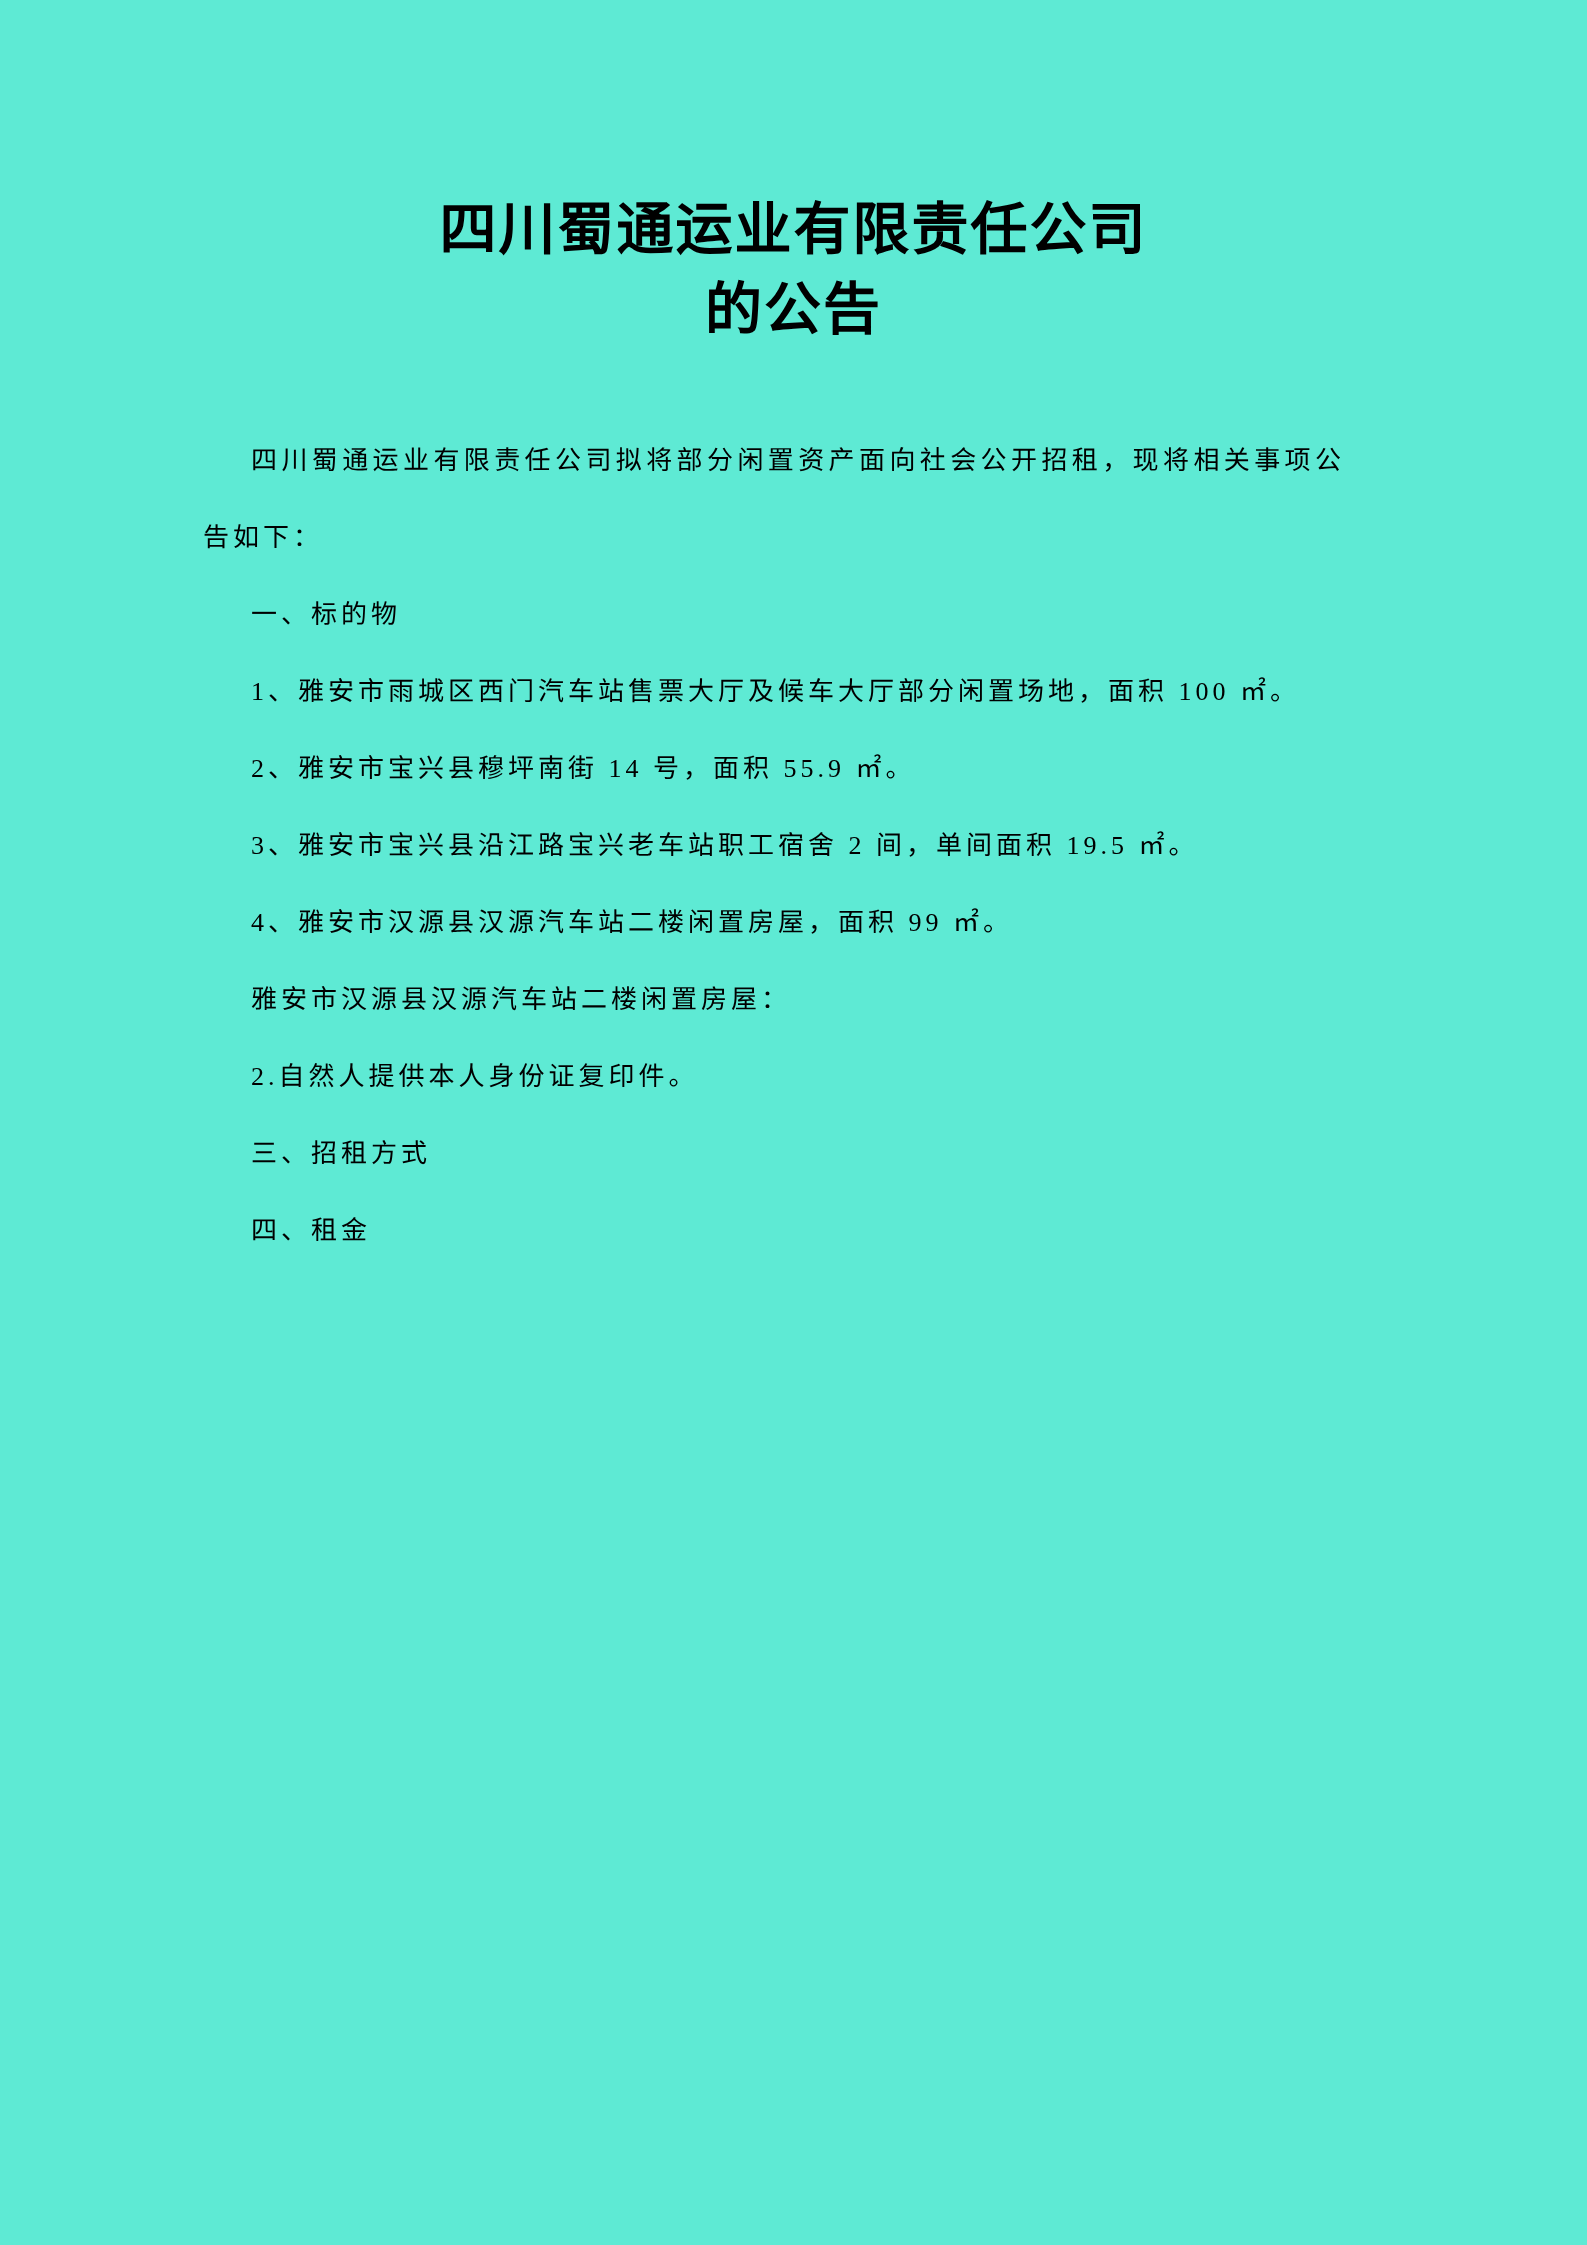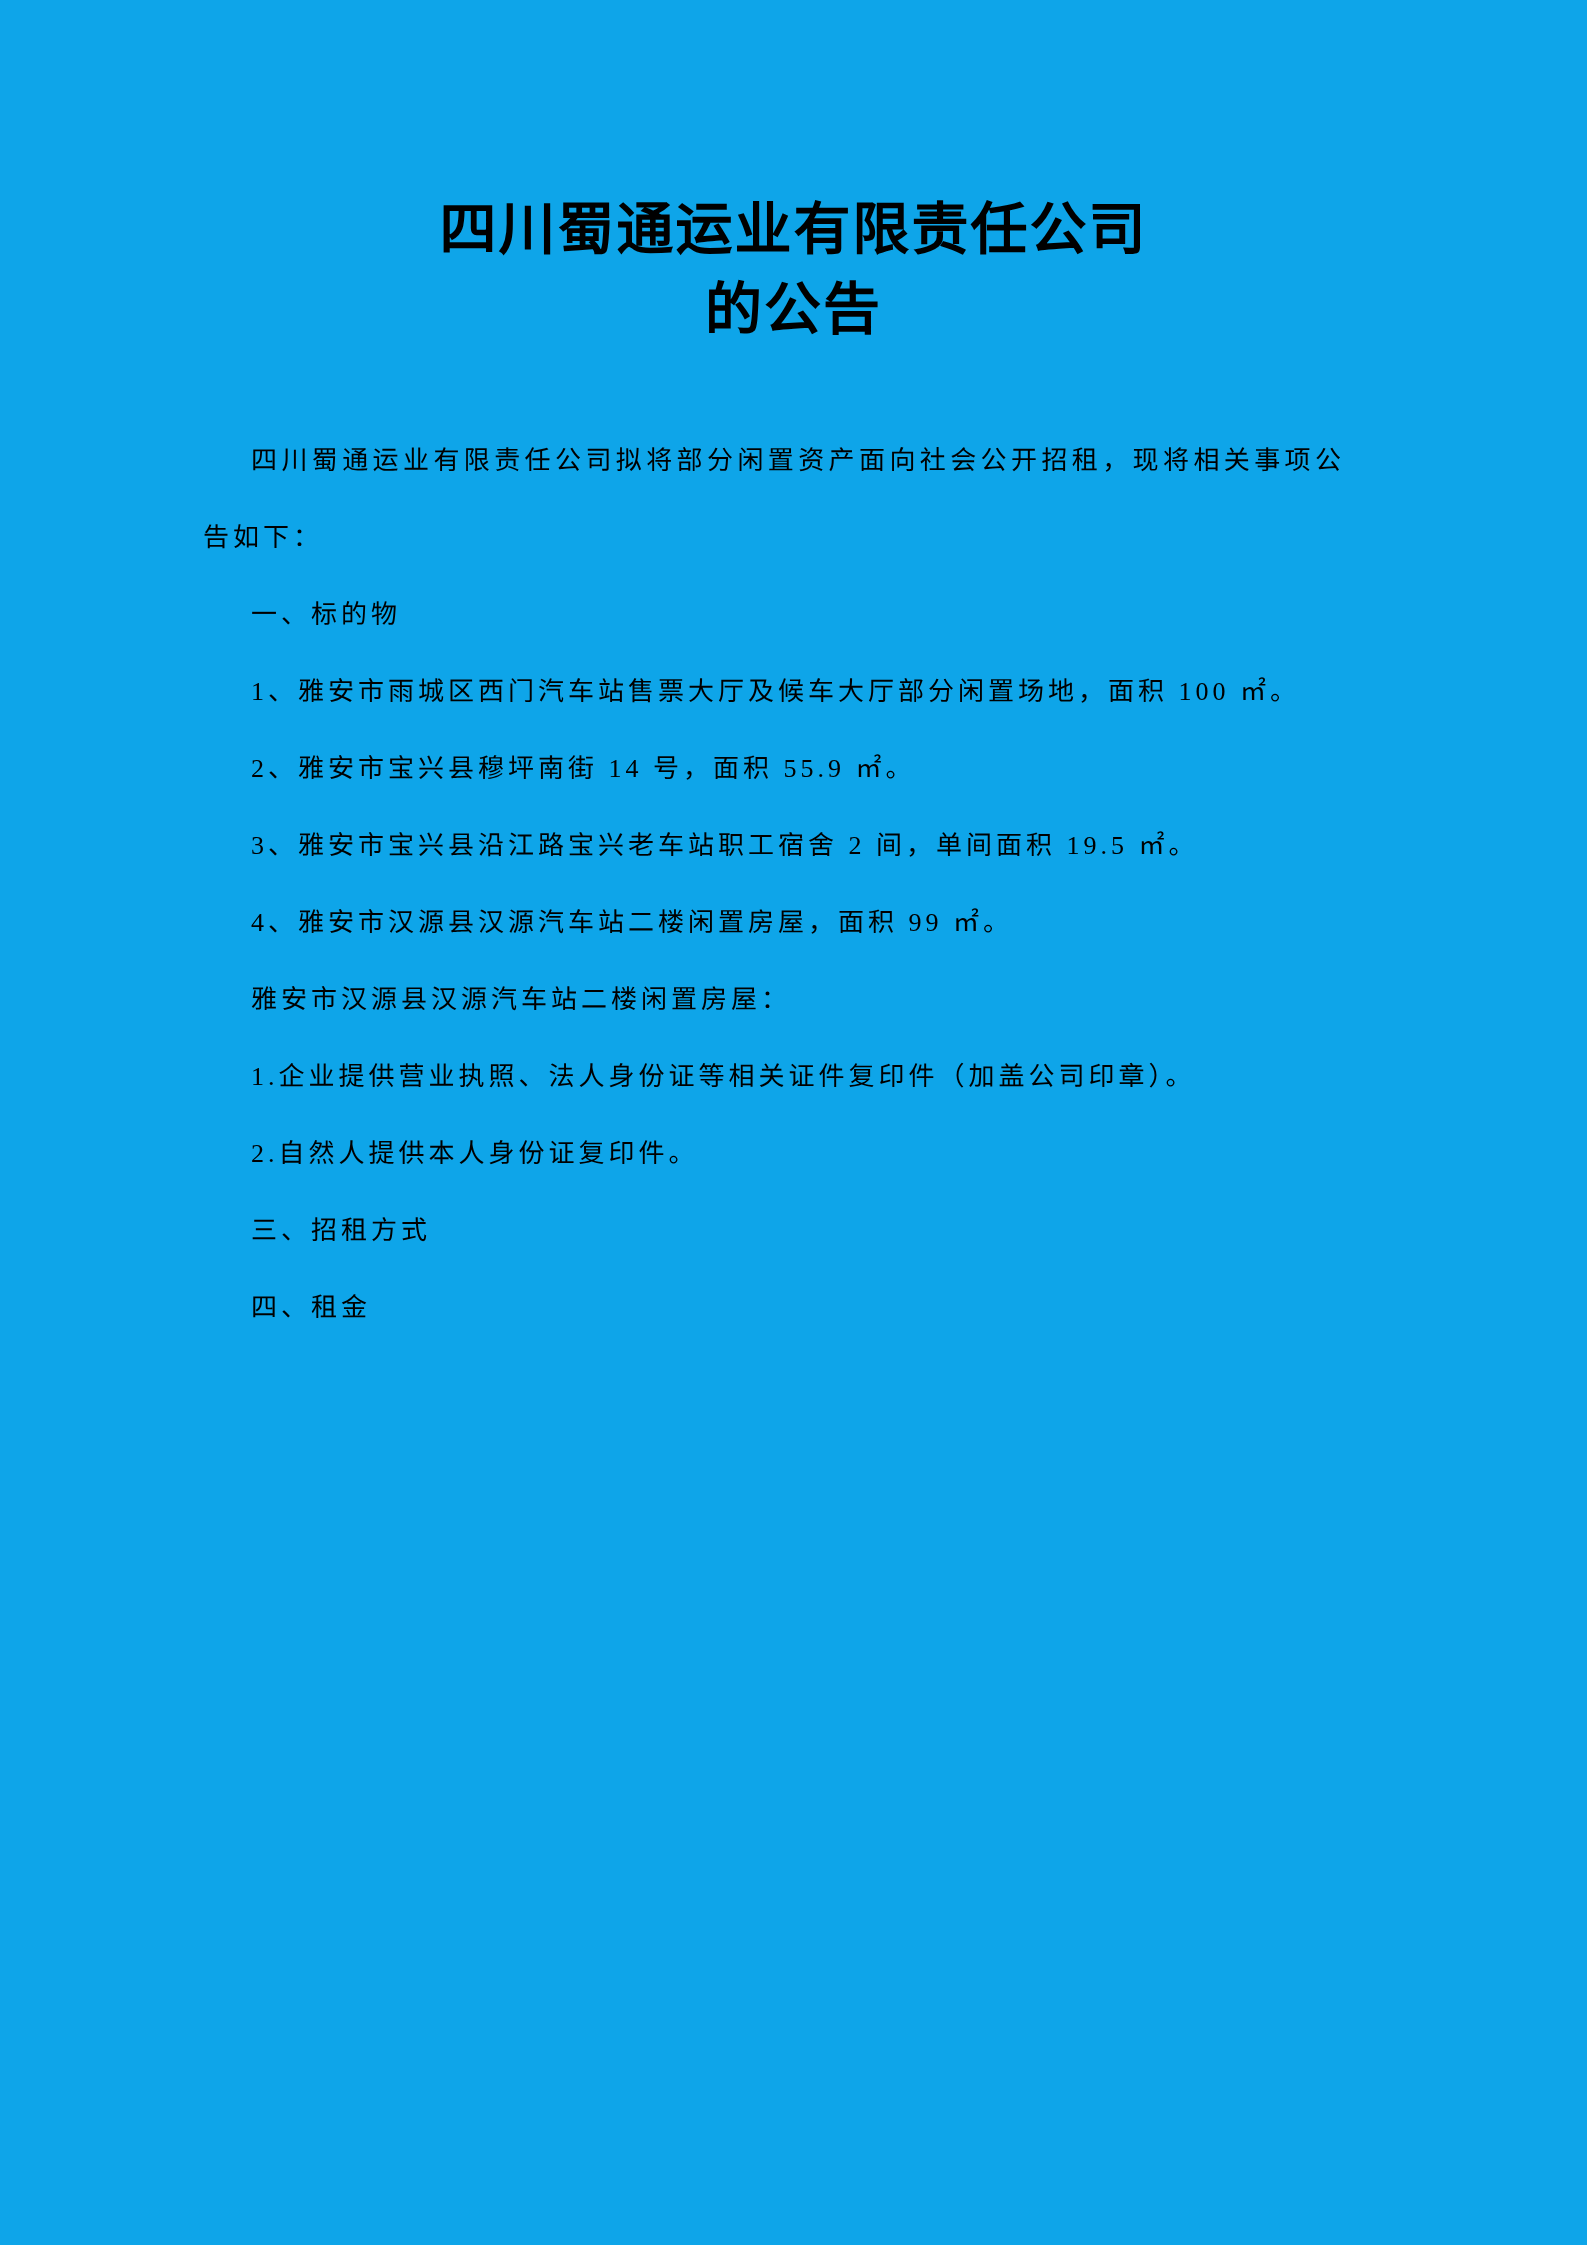--- a/index.html
+++ b/index.html
@@ -5,21 +5,21 @@
   html, body {
     margin: 0;
     padding: 0;
     background: #ffffff;
   }
   .page {
     position: relative;
     width: 1587px;
     height: 2245px;
     margin: 0 auto;
-    background: #0ea5e9;
+    background: #5eead4;
     color: #000000;
     overflow: hidden;
   }
   .title-block {
     padding-top: 190px;
     text-align: center;
     font-family: "Liberation Serif", "DejaVu Serif", serif;
     font-weight: bold;
     font-size: 57px;
     line-height: 80px;
@@ -59,19 +59,18 @@
   </div>
 
   <div class="content">
     <p class="para">四川蜀通运业有限责任公司拟将部分闲置资产面向社会公开招租，现将相关事项公告如下：</p>
     <p class="heading">一、标的物</p>
     <p class="para">1、雅安市雨城区西门汽车站售票大厅及候车大厅部分闲置场地，面积 100 ㎡。</p>
     <p class="para">2、雅安市宝兴县穆坪南街 14 号，面积 55.9 ㎡。</p>
     <p class="para">3、雅安市宝兴县沿江路宝兴老车站职工宿舍 2 间，单间面积 19.5 ㎡。</p>
     <p class="para">4、雅安市汉源县汉源汽车站二楼闲置房屋，面积 99 ㎡。</p>
     <p class="para">雅安市汉源县汉源汽车站二楼闲置房屋：</p>
-    <p class="para">1.企业提供营业执照、法人身份证等相关证件复印件（加盖公司印章）。</p>
     <p class="para">2.自然人提供本人身份证复印件。</p>
     <p class="heading">三、招租方式</p>
     <p class="heading">四、租金</p>
   </div>
 
 </div>
 
 </body></html>

